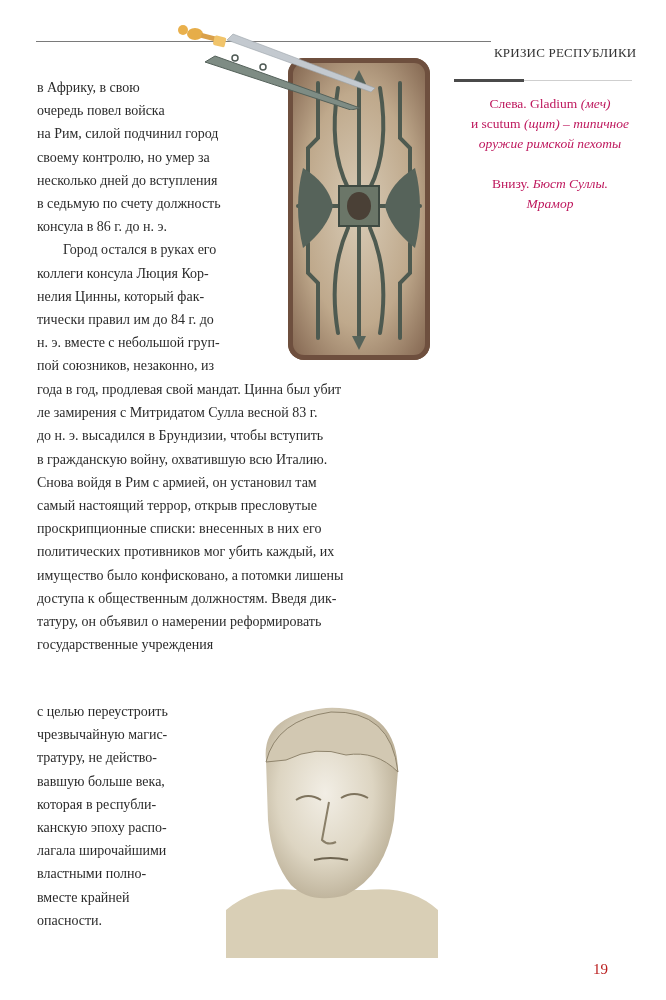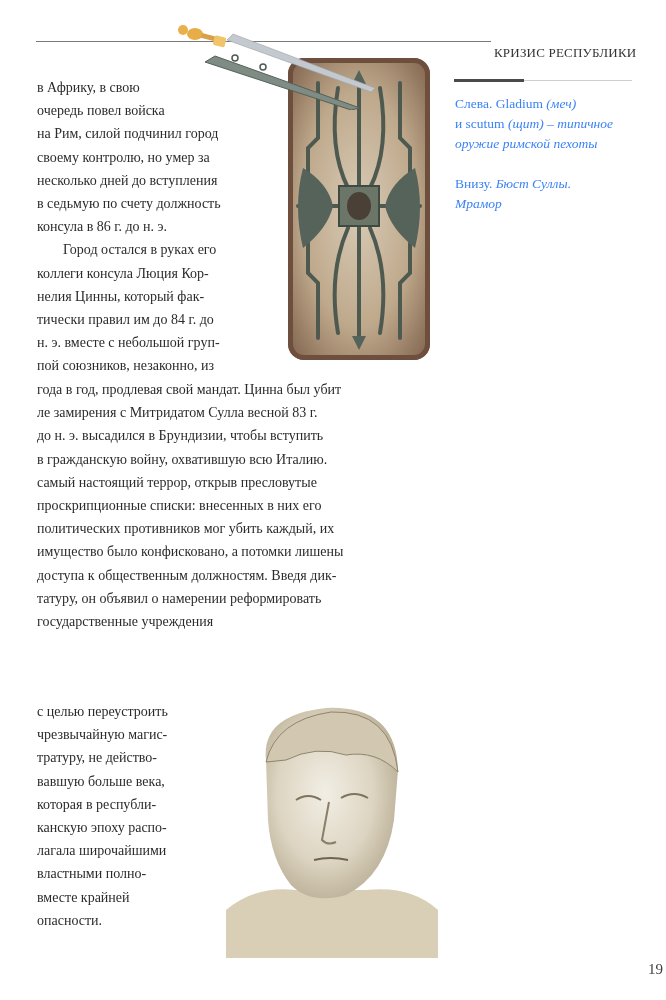--- a/index.html
+++ b/index.html
@@ -6,21 +6,21 @@
   body { width: 666px; height: 1000px; position: relative; overflow: hidden;
          font-family: "Liberation Serif", "DejaVu Serif", serif; color: #2a2a2a; }
 
   .header-rule { position: absolute; left: 36px; top: 41px; width: 455px; height: 1px; background: #7a7a7a; }
   .running-head { position: absolute; left: 494px; top: 33px; font-family: Liberation Serif, serif;
                   font-size: 13px; letter-spacing: 0.2px; color: #333; margin-top: 12px; }
 
   .caption-rule { position: absolute; left: 454px; top: 80px; width: 178px; height: 1px; background: #cfcfcf; }
   .caption-rule-dark { position: absolute; left: 454px; top: 79px; width: 70px; height: 3px; background: #4a4a4a; }
 
-  .caption { position: absolute; left: 455px; width: 190px; font-size: 13.5px; line-height: 20px; color: #3b82f6; }
+  .caption { position: absolute; left: 455px; width: 190px; font-size: 13.5px; line-height: 20px; color: #be185d; text-align: center; }
   .caption .it { font-style: italic; }
   .caption-1 { top: 94px; }
   .caption-2 { top: 174px; }
 
   .body-text { position: absolute; left: 37px; font-size: 14px; line-height: 23.2px; color: #2b2b2b; }
   .line { display: block; white-space: nowrap; }
   .col-narrow { top: 76px; width: 250px; }
   .col-wide { top: 378px; width: 394px; }
   .col-bottom { top: 679px; width: 230px; }
 
@@ -29,21 +29,21 @@
   
   .shield { position: absolute; left: 288px; top: 58px; width: 142px; height: 302px;
             border-radius: 16px; background: radial-gradient(ellipse at 50% 50%, #d8cbb6 0%, #bfa98c 55%, #7d5f4a 100%);
             box-shadow: inset 0 0 0 5px #6e4f3e; }
   .shield svg { position: absolute; left: 0; top: 0; }
 
   .sword { position: absolute; left: 175px; top: 20px; width: 200px; height: 90px; }
 
   .bust { position: absolute; left: 226px; top: 700px; width: 212px; height: 258px; }
 
-  .page-number { position: absolute; left: 648px; top: 961px; font-size: 15px; color: #404040; }
+  .page-number { position: absolute; left: 593px; top: 961px; font-size: 15px; color: #b91c1c; }
 </style>
 </head>
 <body>
 
 <div class="header-rule"></div>
 <div class="running-head">КРИЗИС РЕСПУБЛИКИ</div>
 
 <div class="caption-rule"></div>
 <div class="caption-rule-dark"></div>
 
@@ -108,20 +108,21 @@
   <span class="line">тически правил им до 84 г. до</span>
   <span class="line">н. э. вместе с небольшой груп-</span>
   <span class="line">пой союзников, незаконно, из</span>
 </div>
 
 <div class="body-text col-wide">
   <span class="line">года в год, продлевая свой мандат. Цинна был убит</span>
   <span class="line">ле замирения с Митридатом Сулла весной 83 г.</span>
   <span class="line">до н. э. высадился в Брундизии, чтобы вступить</span>
   <span class="line">в гражданскую войну, охватившую всю Италию.</span>
+  <span class="line">Снова войдя в Рим с армией, он установил там</span>
   <span class="line">самый настоящий террор, открыв пресловутые</span>
   <span class="line">проскрипционные списки: внесенных в них его</span>
   <span class="line">политических противников мог убить каждый, их</span>
   <span class="line">имущество было конфисковано, а потомки лишены</span>
   <span class="line">доступа к общественным должностям. Введя дик-</span>
   <span class="line">татуру, он объявил о намерении реформировать</span>
   <span class="line">государственные учреждения</span>
 </div>
 
 <div class="body-text col-bottom" style="top:700px;">

